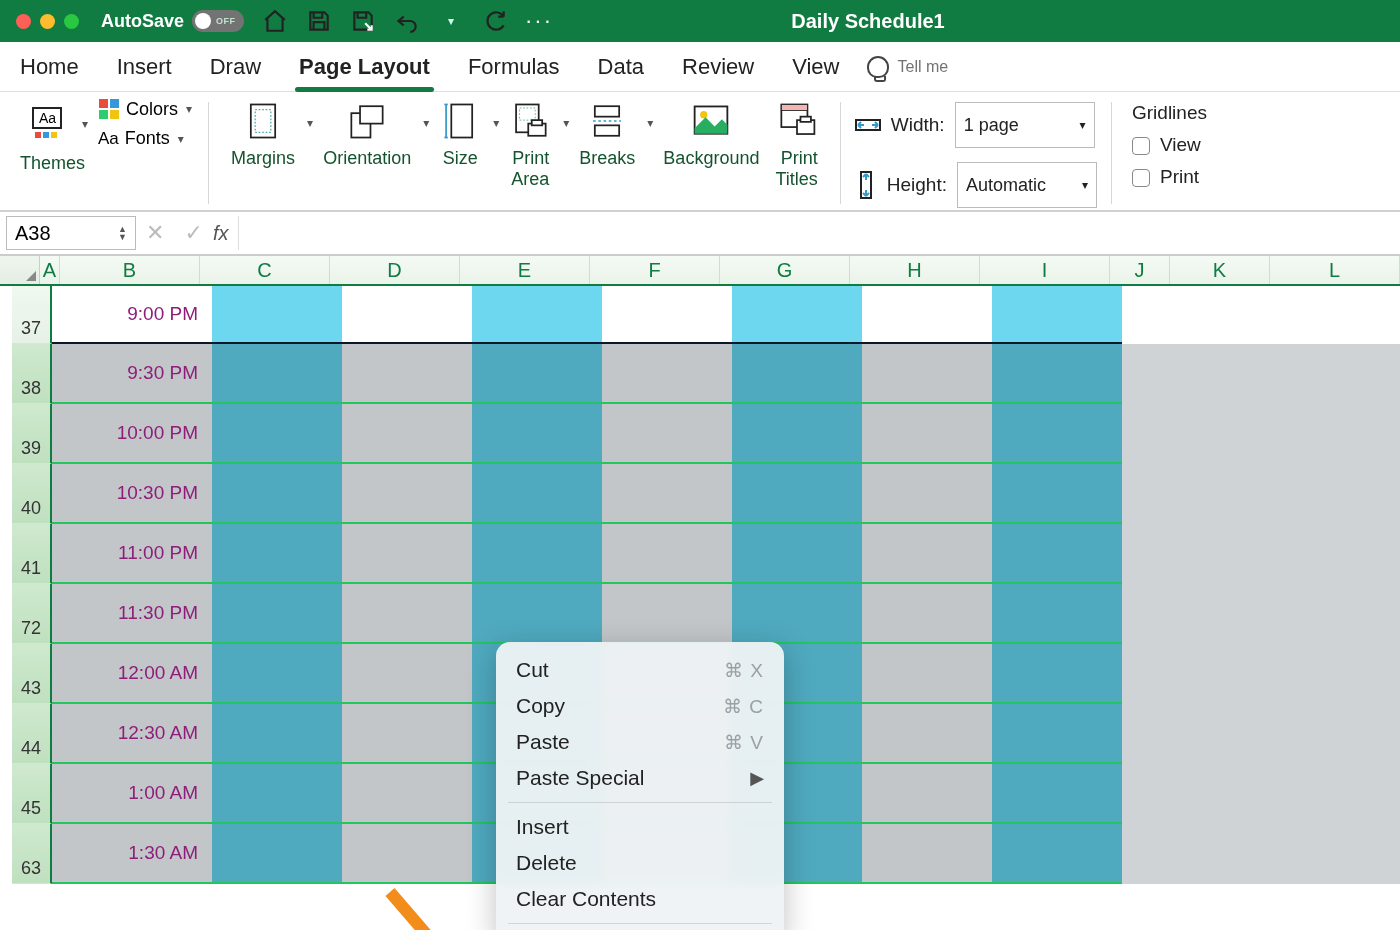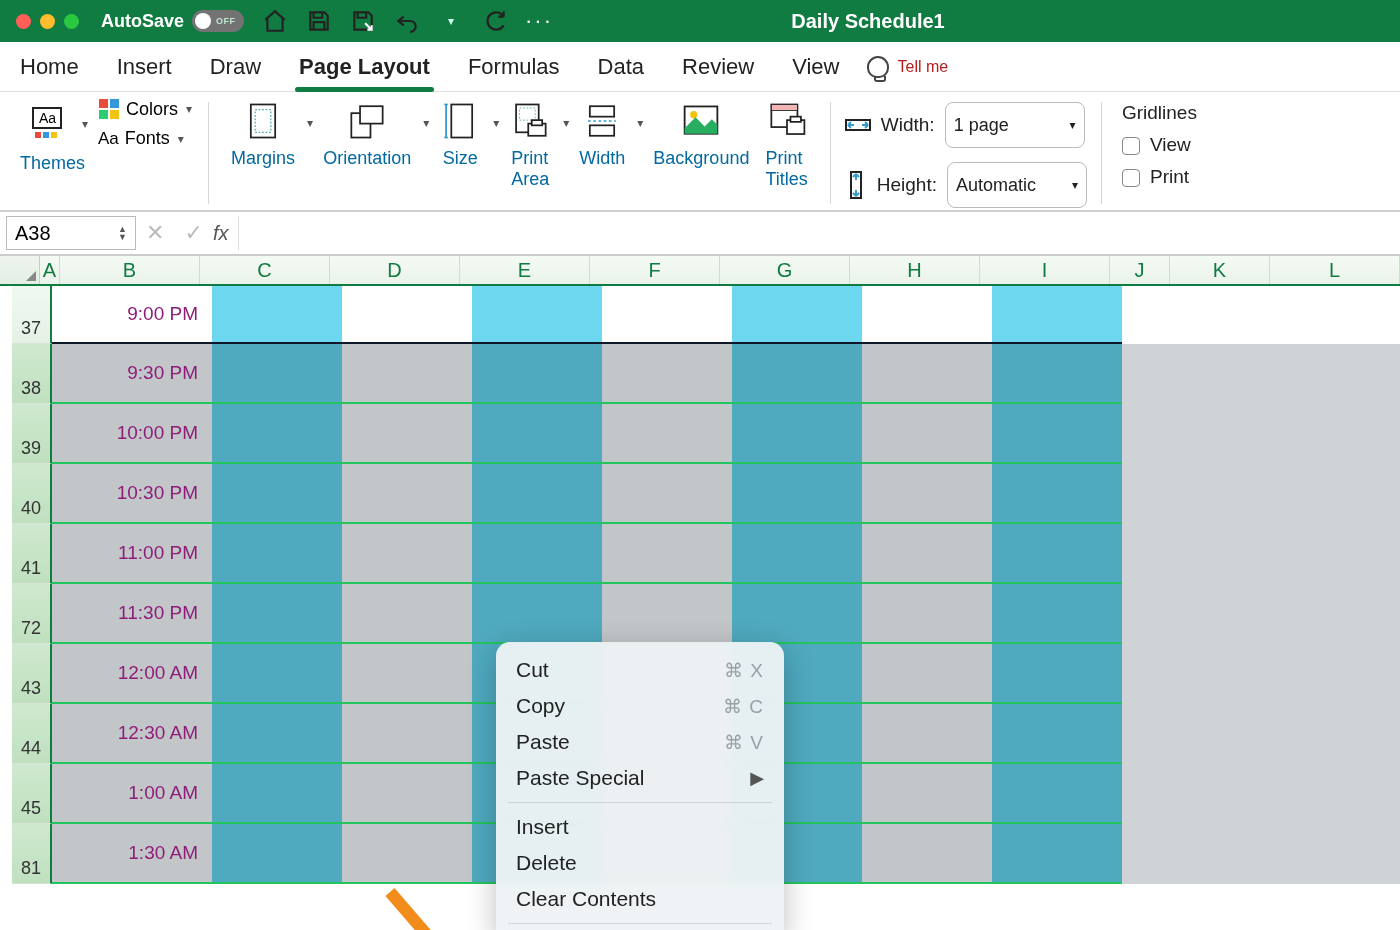--- a/index.html
+++ b/index.html
@@ -18,37 +18,37 @@
   .toggle .lbl { color: #bfe5cf; font-size: 9px; font-weight: 700; margin-left: 5px; letter-spacing: 0.5px; }
   .qat { display: flex; gap: 18px; margin-left: 18px; align-items: center; }
   .qat .ico { width: 26px; height: 26px; display: flex; align-items: center; justify-content: center; }
   .doc-title { position: absolute; left: 50%; transform: translateX(-50%); font-size: 20px; font-weight: 700; left: 62%;}
 
   
   .tabs { display: flex; align-items: center; height: 50px; padding: 0 10px; gap: 18px; border-bottom: 1px solid #e0e0e0; }
   .tab { font-size: 22px; font-weight: 500; color: #222; padding: 6px 10px; cursor: pointer; }
   .tab.active { font-weight: 700; position: relative; }
   .tab.active::after { content: ""; position: absolute; left: 6px; right: 6px; bottom: -6px; height: 5px; background: #107c41; border-radius: 3px; }
-  .tellme { display: flex; align-items: center; gap: 8px; color: #b91c1c; }
+  .tellme { display: flex; align-items: center; gap: 8px; color: #737373; }
   .bulb { width: 22px; height: 22px; border: 2px solid #444; border-radius: 50% 50% 45% 45%; position: relative; }
   .bulb::after { content:""; position:absolute; bottom:-6px; left:5px; width:8px; height:4px; border:2px solid #444; border-top:none; border-radius:0 0 3px 3px;}
 
   
   .ribbon { display: flex; height: 120px; border-bottom: 2px solid #d0d0d0; padding: 6px 10px 2px 10px; }
   .group { display:flex; flex-direction:column; align-items:flex-start; padding: 0 10px; border-right:none; }
   .grouprow { display:flex; align-items:center; gap:6px; }
-  .biglabel { font-size:18px; color:#0369a1; margin-top:4px; text-align:left; }
+  .biglabel { font-size:18px; color:#14532d; margin-top:4px; text-align:right; }
   .rb-btn { display:flex; flex-direction:column; align-items:center; gap:2px; padding:2px 6px; }
   .rb-ico { width:42px; height:42px; display:flex; align-items:center; justify-content:center; }
   .rb-ico svg { width:40px; height:40px; }
   .dd { font-size:12px; color:#555; margin-left:2px; }
   .sep { width:1px; background:#d6d6d6; margin:4px 6px; }
   .scalegrp { display:flex; flex-direction:column; gap:14px; padding:4px 8px; }
   .scalerow { display:flex; align-items:center; gap:10px; font-size:19px; color:#222; }
-  .selbox { width:140px; height:46px; border:1px solid #bbb; border-radius:8px; display:flex; align-items:center; justify-content:space-between; padding:16px 8px; font-size:18px; background:#fff;}
+  .selbox { width:140px; height:46px; border:1px solid #bbb; border-radius:0; display:flex; align-items:center; justify-content:space-between; padding:16px 8px; font-size:18px; background:#fff;}
   .gridgrp { display:flex; flex-direction:column; gap:10px; padding:4px 0 0 14px; font-size:19px; color:#222;}
   .chk { width:18px; height:18px; border:1.5px solid #888; border-radius:4px; display:inline-block; margin-right:10px; vertical-align:middle;}
 
   
   .fbar { height:44px; display:flex; align-items:center; border-bottom:2px solid #ccc; }
   .namebox { width:130px; height:34px; border:1px solid #bbb; display:flex; align-items:center; padding:0 8px; font-size:20px; margin-left:6px; justify-content:space-between; background:#fff;}
   .namebox .spin { display:flex; flex-direction:column; font-size:9px; color:#555; line-height:8px;}
   .fbar .fx-cancel, .fbar .fx-ok { color:#bbb; font-size:22px; margin:0 10px; }
   .fbar .fx { font-style:italic; font-size:20px; color:#555; margin-right:10px;}
   .fbar .finput { flex:1; height:34px; border-left:1px solid #ddd; }
@@ -242,21 +242,21 @@
     </div>
       <span class="dd" style="margin-top:18px;">▾</span>
     <div class="rb-btn">
       <div class="rb-ico">
           <svg viewBox="0 0 44 46">
             <rect x="8" y="6" width="28" height="12" class="stroke fillw"></rect>
             <rect x="8" y="28" width="28" height="12" class="stroke fillw"></rect>
             <line x1="6" y1="23" x2="38" y2="23" stroke="#39c" stroke-width="2" stroke-dasharray="3 3"></line>
           </svg>
         </div>
-      <div class="biglabel">Width</div>
+      <div class="biglabel">Breaks</div>
     </div>
       <span class="dd" style="margin-top:18px;">▾</span>
     <div class="rb-btn">
       <div class="rb-ico">
           <svg viewBox="0 0 44 40">
             <rect x="4" y="4" width="36" height="30" class="stroke" fill="#cde8f5"></rect>
             <circle cx="14" cy="13" r="4" fill="#f1c40f"></circle>
             <path d="M4 28 L16 16 L26 26 L34 18 L40 24 V34 H4 Z" fill="#27ae60"></path>
           </svg>
         </div>
@@ -473,21 +473,21 @@
           <div class="cD grey"></div>
           <div class="cE cyan sel"></div>
           <div class="cF grey"></div>
           <div class="cG cyan sel"></div>
           <div class="cH grey"></div>
           <div class="cI cyan sel"></div>
         </div>
         <div class="restcol sel"></div>
       </div>
       <div class="row">
-        <div class="rh sel">81</div>
+        <div class="rh sel">63</div>
         <div class="cellgroup" style="flex:0 0 auto;">
           <div class="cA grey"></div>
           <div class="cB grey">1:30 AM</div>
           <div class="cC cyan sel"></div>
           <div class="cD grey"></div>
           <div class="cE cyan sel"></div>
           <div class="cF grey"></div>
           <div class="cG cyan sel"></div>
           <div class="cH grey"></div>
           <div class="cI cyan sel"></div>

